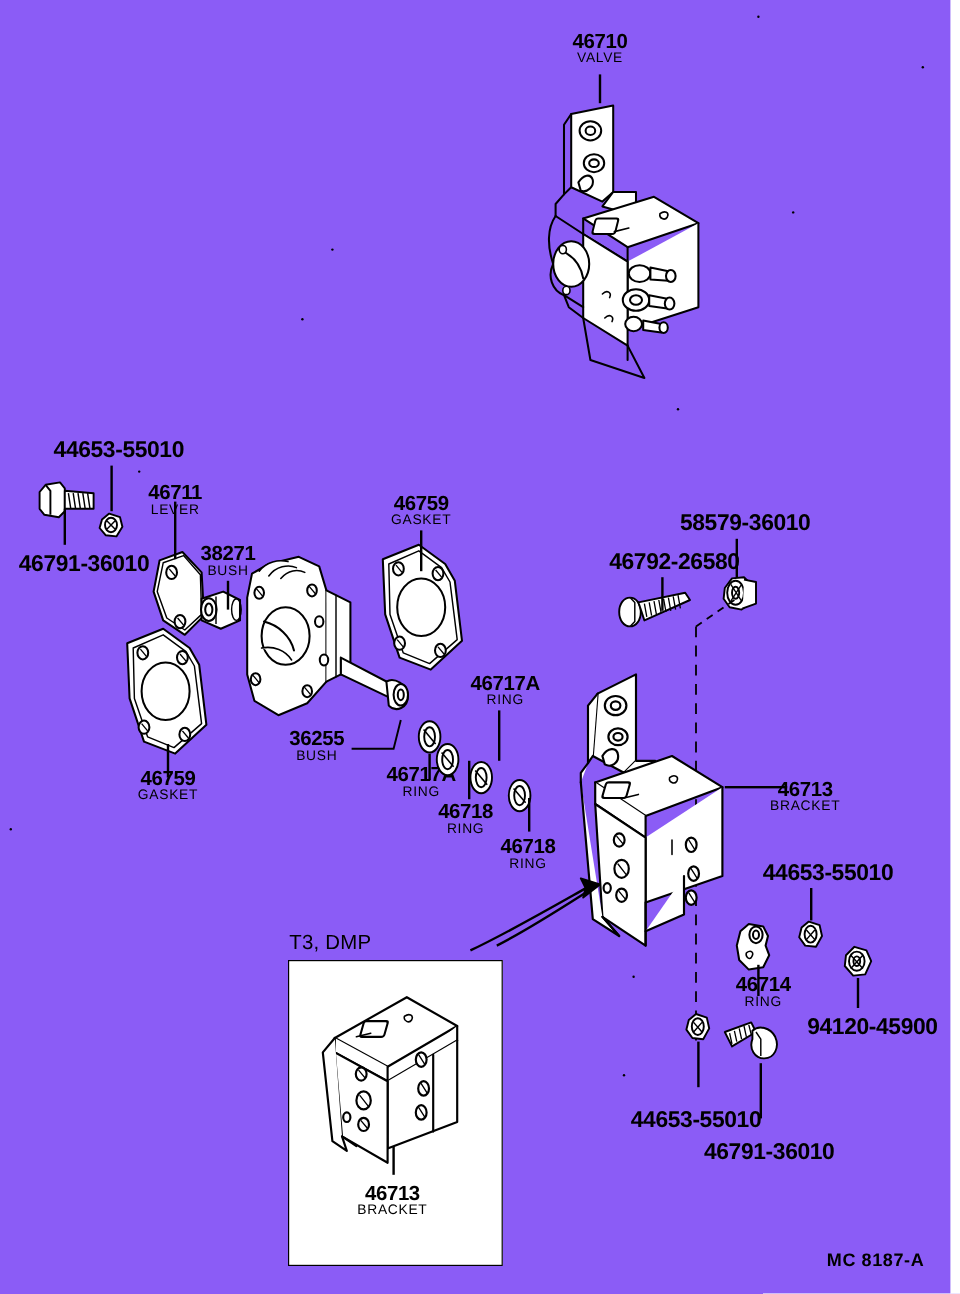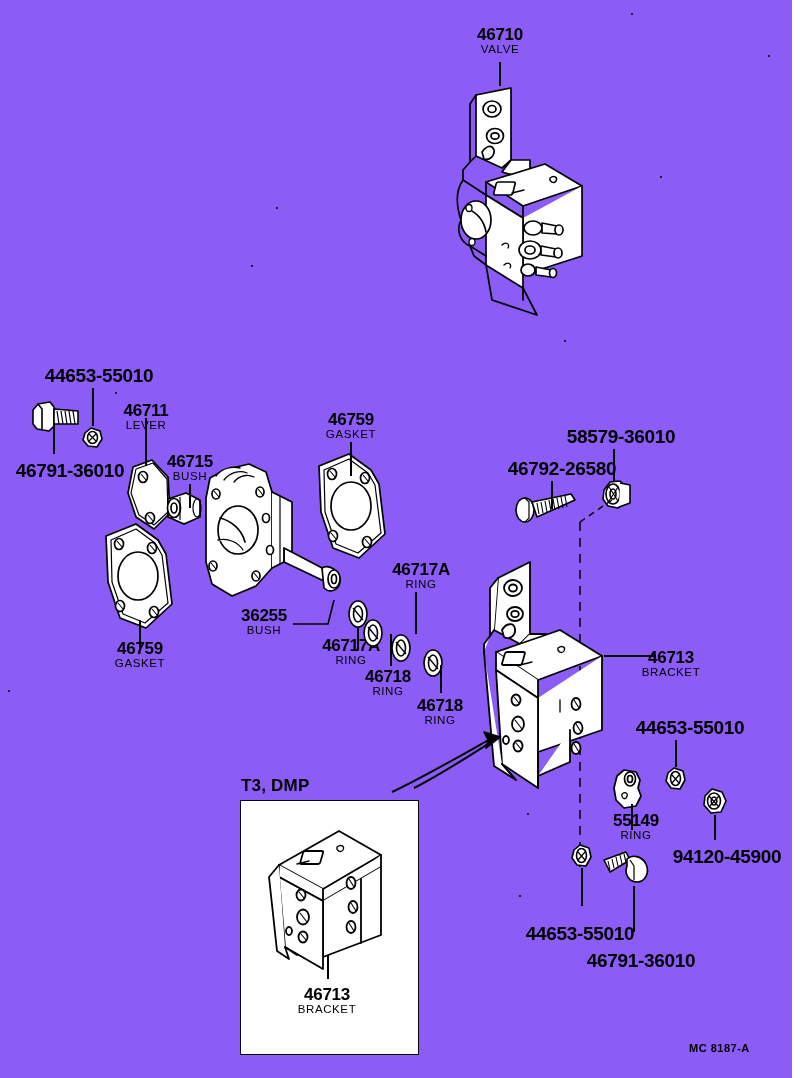--- a/index.html
+++ b/index.html
@@ -54,26 +54,26 @@
   }
   
   .inset-box {
     position: absolute;
     border: 1.6px solid #000;
     background: #fff;
   }
   .inset-title {
     position: absolute;
     font-size: 17px;
-    font-weight: bold;
+    font-weight: normal;
     letter-spacing: 0.2px;
   }
   .footer-code {
     position: absolute;
-    font-size: 11px;
+    font-size: 15px;
     font-weight: bold;
     letter-spacing: 0.5px;
   }
   .art { position: absolute; overflow: visible; }
   .speck { position:absolute; width:2px; height:2px; background:#000; border-radius:50%; }
 </style>
 </head>
 <body>
 
 <div id="page">
@@ -185,21 +185,21 @@
     <g fill="#fff" stroke="#000" stroke-width="1.7" stroke-linejoin="round">
       <path d="M6,10 L24,4 L38,11 L38,28 L22,35 L6,28 Z"></path>
       <ellipse cx="12" cy="19" rx="6.5" ry="9.5"></ellipse>
       <ellipse cx="12" cy="19" rx="3" ry="5"></ellipse>
       <path d="M18,8 L18,31" stroke-width="1.2"></path>
       <ellipse cx="35" cy="19" rx="4" ry="9" fill="none" stroke-width="1.2"></ellipse>
     </g>
   </svg>
   <div class="leader v" style="left:189px; top:484px; height:24px;"></div>
   <div class="callout" style="left:190px; top:453px;">
-    <span class="num">46715</span>
+    <span class="num">38271</span>
     <span class="name">BUSH</span>
   </div>
 
   <svg class="art" style="left:194px; top:458px; width:160px; height:170px;" viewBox="0 0 160 170">
     <g fill="#fff" stroke="#000" stroke-width="1.7" stroke-linejoin="round" stroke-linecap="round">
 
       <path d="M12,40 L16,20 L30,12 L55,6 L72,14 L78,34 L78,110 L62,128 L38,138 L18,126 L12,104 Z"></path>
 
       <path d="M22,18 C28,10 38,8 46,10" stroke-width="1.3"></path>
       <path d="M30,22 C36,14 46,12 53,15" stroke-width="1.3"></path>
@@ -424,21 +424,21 @@
   <svg class="art" style="left:606px; top:766px; width:46px; height:48px;" viewBox="0 0 46 48">
     <g fill="#fff" stroke="#000" stroke-width="1.7" stroke-linejoin="round">
       <path d="M18,4 L30,6 L34,14 L32,22 L35,30 L30,40 L18,42 L10,34 L8,22 L11,10 Z"></path>
       <ellipse cx="24" cy="13" rx="5.5" ry="7"></ellipse>
       <ellipse cx="24" cy="13" rx="2.5" ry="3.5"></ellipse>
       <path d="M16,28 C20,25 23,28 20,32 C18,34 15,31 16,28" stroke-width="1.3"></path>
     </g>
   </svg>
   <div class="leader v" style="left:631px; top:804px; height:26px;"></div>
   <div class="callout" style="left:636px; top:812px;">
-    <span class="num">55149</span>
+    <span class="num">46714</span>
     <span class="name">RING</span>
   </div>
 
   <svg class="art" style="left:663px; top:765px; width:26px; height:30px;" viewBox="0 0 26 30">
     <g fill="#fff" stroke="#000" stroke-width="1.6" stroke-linejoin="round">
       <path d="M5,8 L11,3 L20,6 L22,15 L17,24 L8,23 L3,16 Z"></path>
       <ellipse cx="12.5" cy="13.5" rx="5" ry="7"></ellipse>
       <path d="M9,10 L16,18 M9,18 L16,10" stroke-width="1.2"></path>
     </g>
   </svg>

